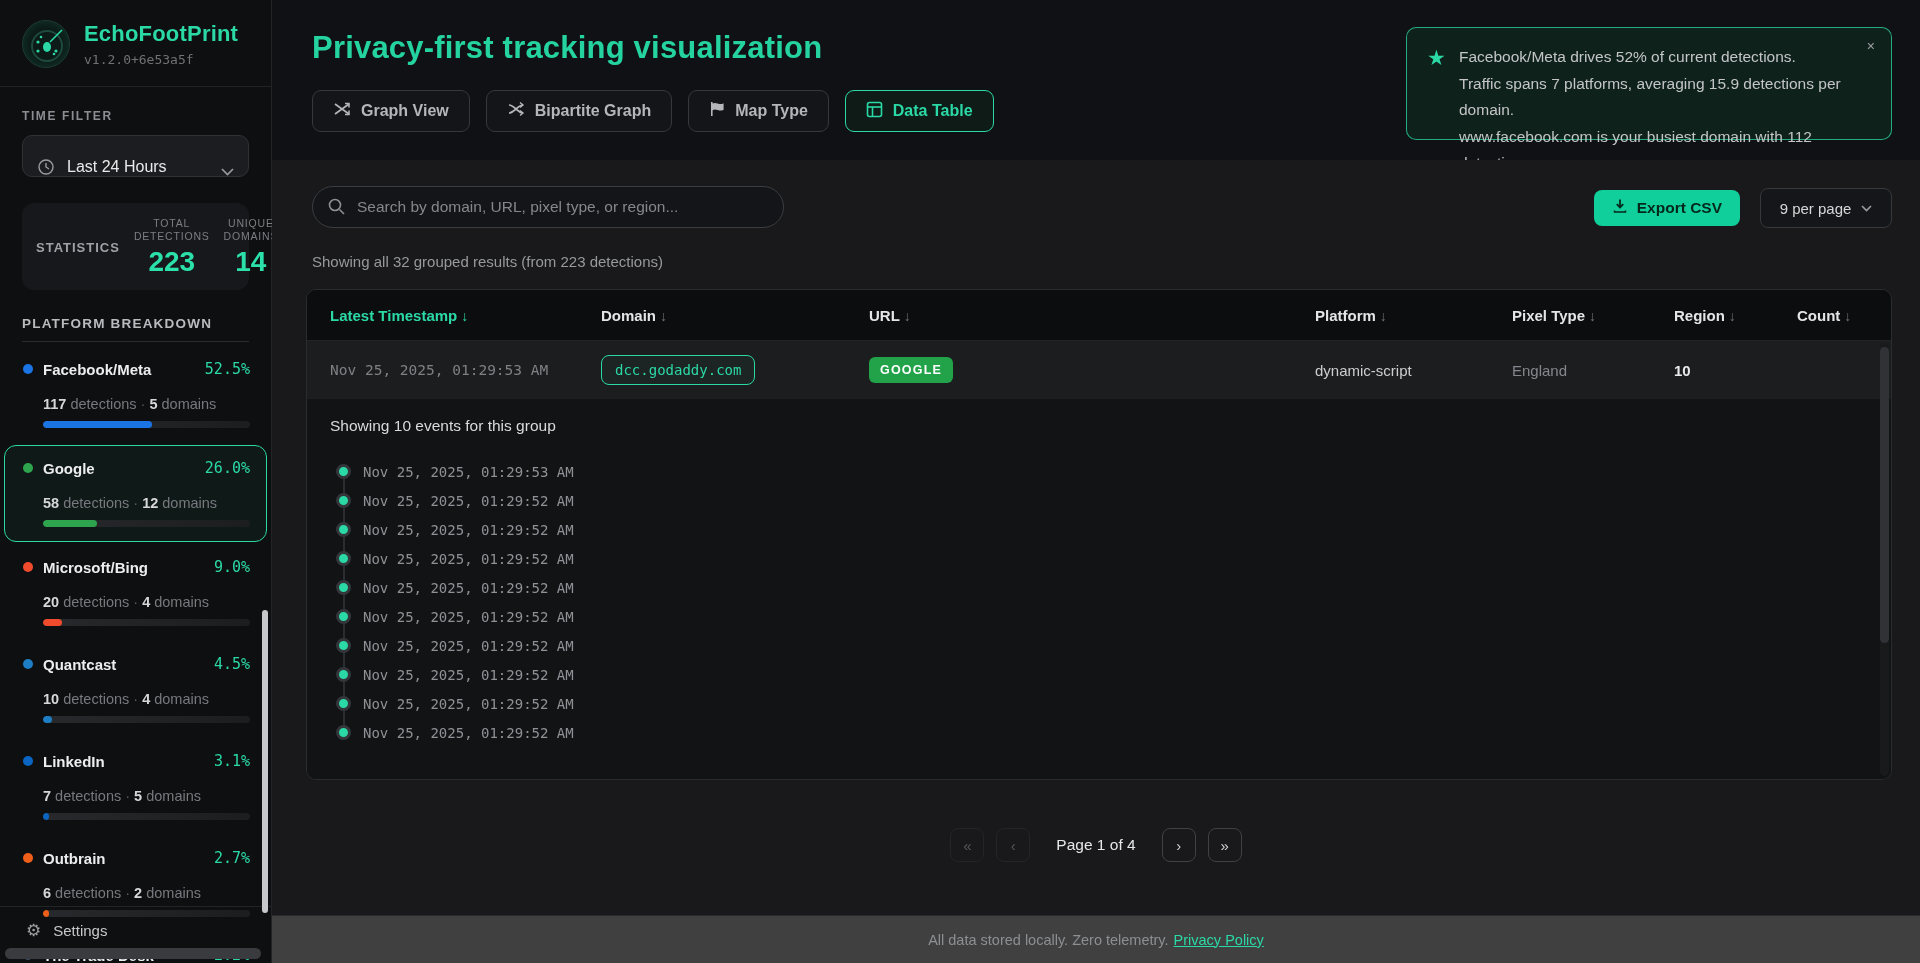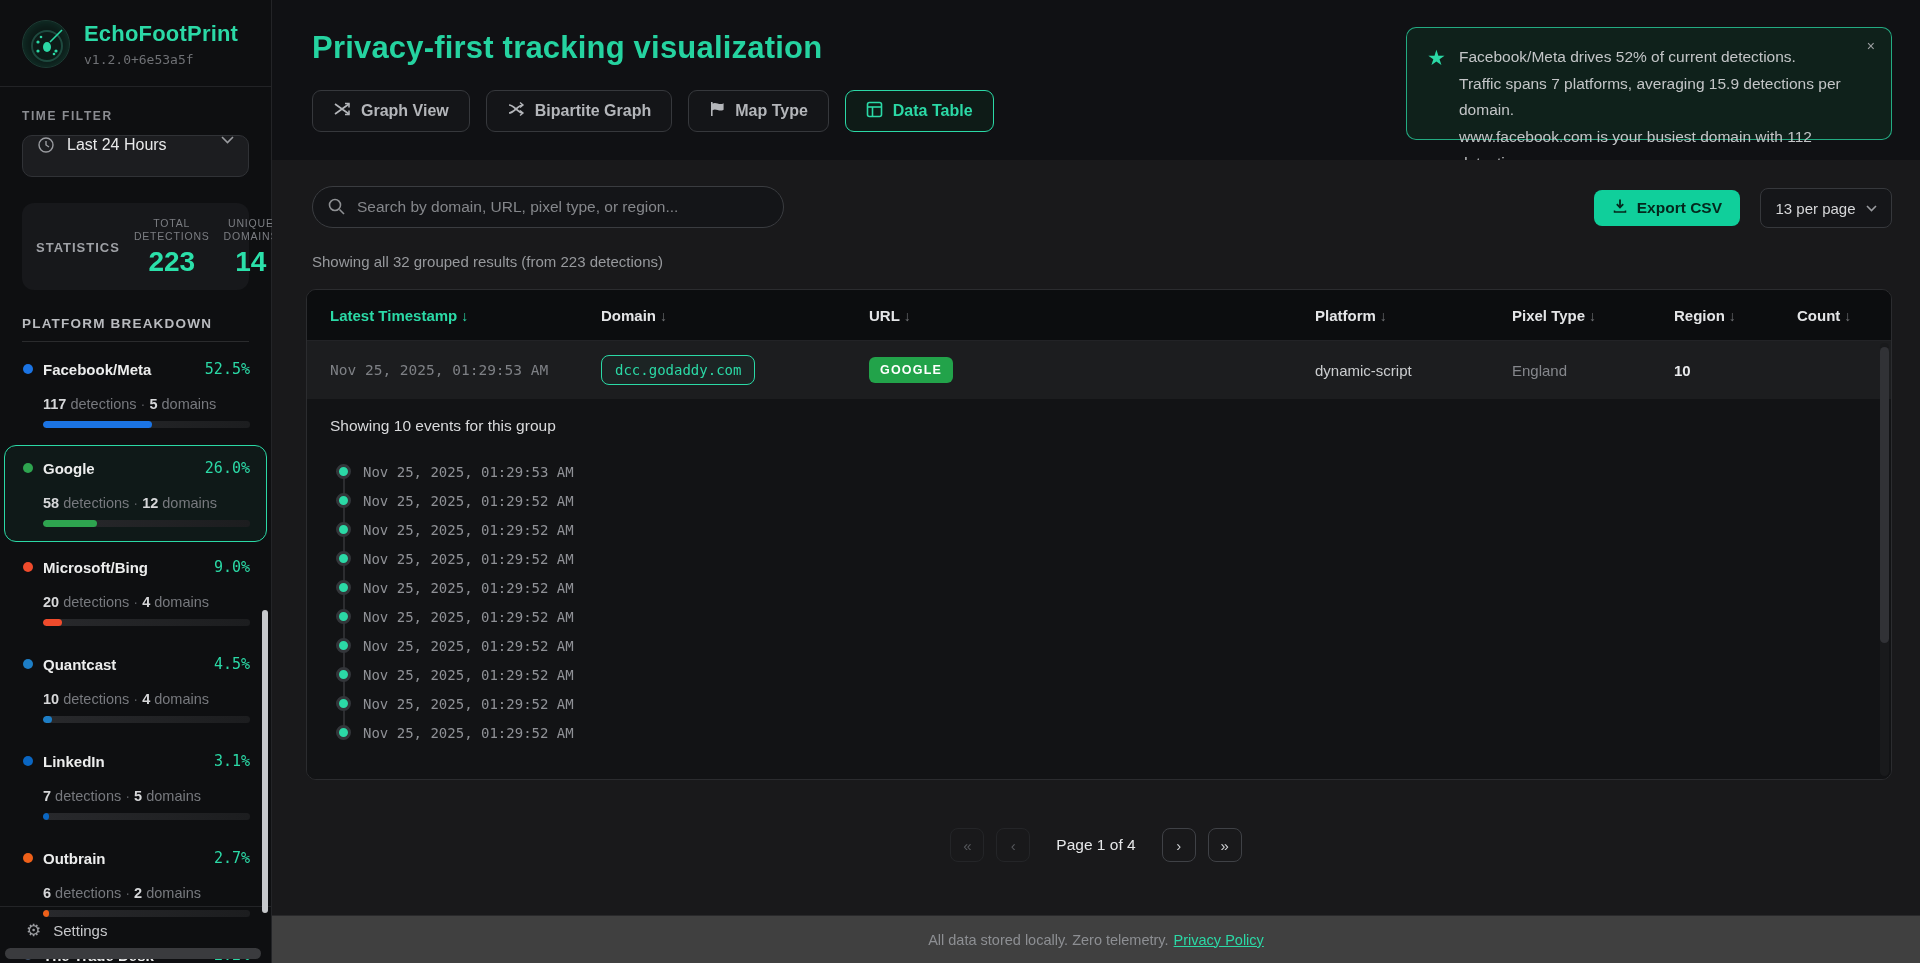--- a/index.html
+++ b/index.html
@@ -15,21 +15,21 @@
   .logo-badge { width:48px; height:48px; border-radius:50%; background:#0d1b18;
     border:1px solid #1d3a33; position:relative; flex-shrink:0;
     box-shadow:0 0 10px rgba(43,217,166,.15) inset; }
   .logo-badge svg { position:absolute; inset:0; }
   .app-name { font-size:22px; font-weight:bold; color:#2bd9a6; letter-spacing:.2px; }
   .app-version { font-size:13px; color:#6f7joiner175; color:#6f7175; margin-top:5px; }
   .side-section { padding:0 22px; }
   .side-label { margin-top:22px; font-size:12px; font-weight:bold; letter-spacing:1.6px;
     color:#8b8d92; }
   .tf-select { margin-top:12px; height:42px; background:#1c1d20; border:1px solid #303236;
-    border-radius:10px; display:flex; align-items:flex-start; gap:12px; padding:0 14px;
+    border-radius:10px; display:flex; align-items:flex-end; gap:12px; padding:0 14px;
     color:#e8e9ea; font-size:16px; cursor:pointer; }
   .tf-select .spacer { flex:1; }
   .icon-dim { color:#9a9ca0; display:inline-flex; }
   .stats-card { margin:26px 22px 0 22px; background:#17181b; border-radius:12px;
     padding:14px 14px 12px 14px; display:flex; align-items:center; }
   .stats-title { font-size:13px; font-weight:bold; letter-spacing:1px; color:#9fa1a6; flex:1; }
   .stat-col { text-align:center; margin-left:14px; }
   .stat-cap { font-size:10.5px; letter-spacing:.8px; color:#7c7e83; line-height:13px; }
   .stat-val { font-size:28px; font-weight:bold; color:#2be0aa; margin-top:3px; }
   .pb-head { margin:26px 22px 0 22px; font-size:13.5px; font-weight:bold; letter-spacing:1.2px;
@@ -379,21 +379,21 @@
         <span>
           <svg width="16" height="16" viewBox="0 0 16 16" fill="none" stroke="currentColor" stroke-width="1.8">
             <path d="M8 1.5v7.5"></path>
               <path d="M4.8 6.2L8 9.4l3.2-3.2"></path>
               <path d="M2.5 12.5v1.5h11v-1.5" stroke-width="1.5"></path>
           </svg>
         </span>
         <span>Export CSV</span>
       </button>
       <div class="perpage">
-        <span>13 per page</span>
+        <span>9 per page</span>
         <span class="icon-dim">
           <svg width="11" height="7" viewBox="0 0 11 7" fill="none" stroke="currentColor" stroke-width="1.6">
               <path d="M1 1l4.5 4.5L10 1"></path>
             </svg>
         </span>
       </div>
     </div>
 
     <div class="summary">Showing all 32 grouped results (from 223 detections)</div>
 

